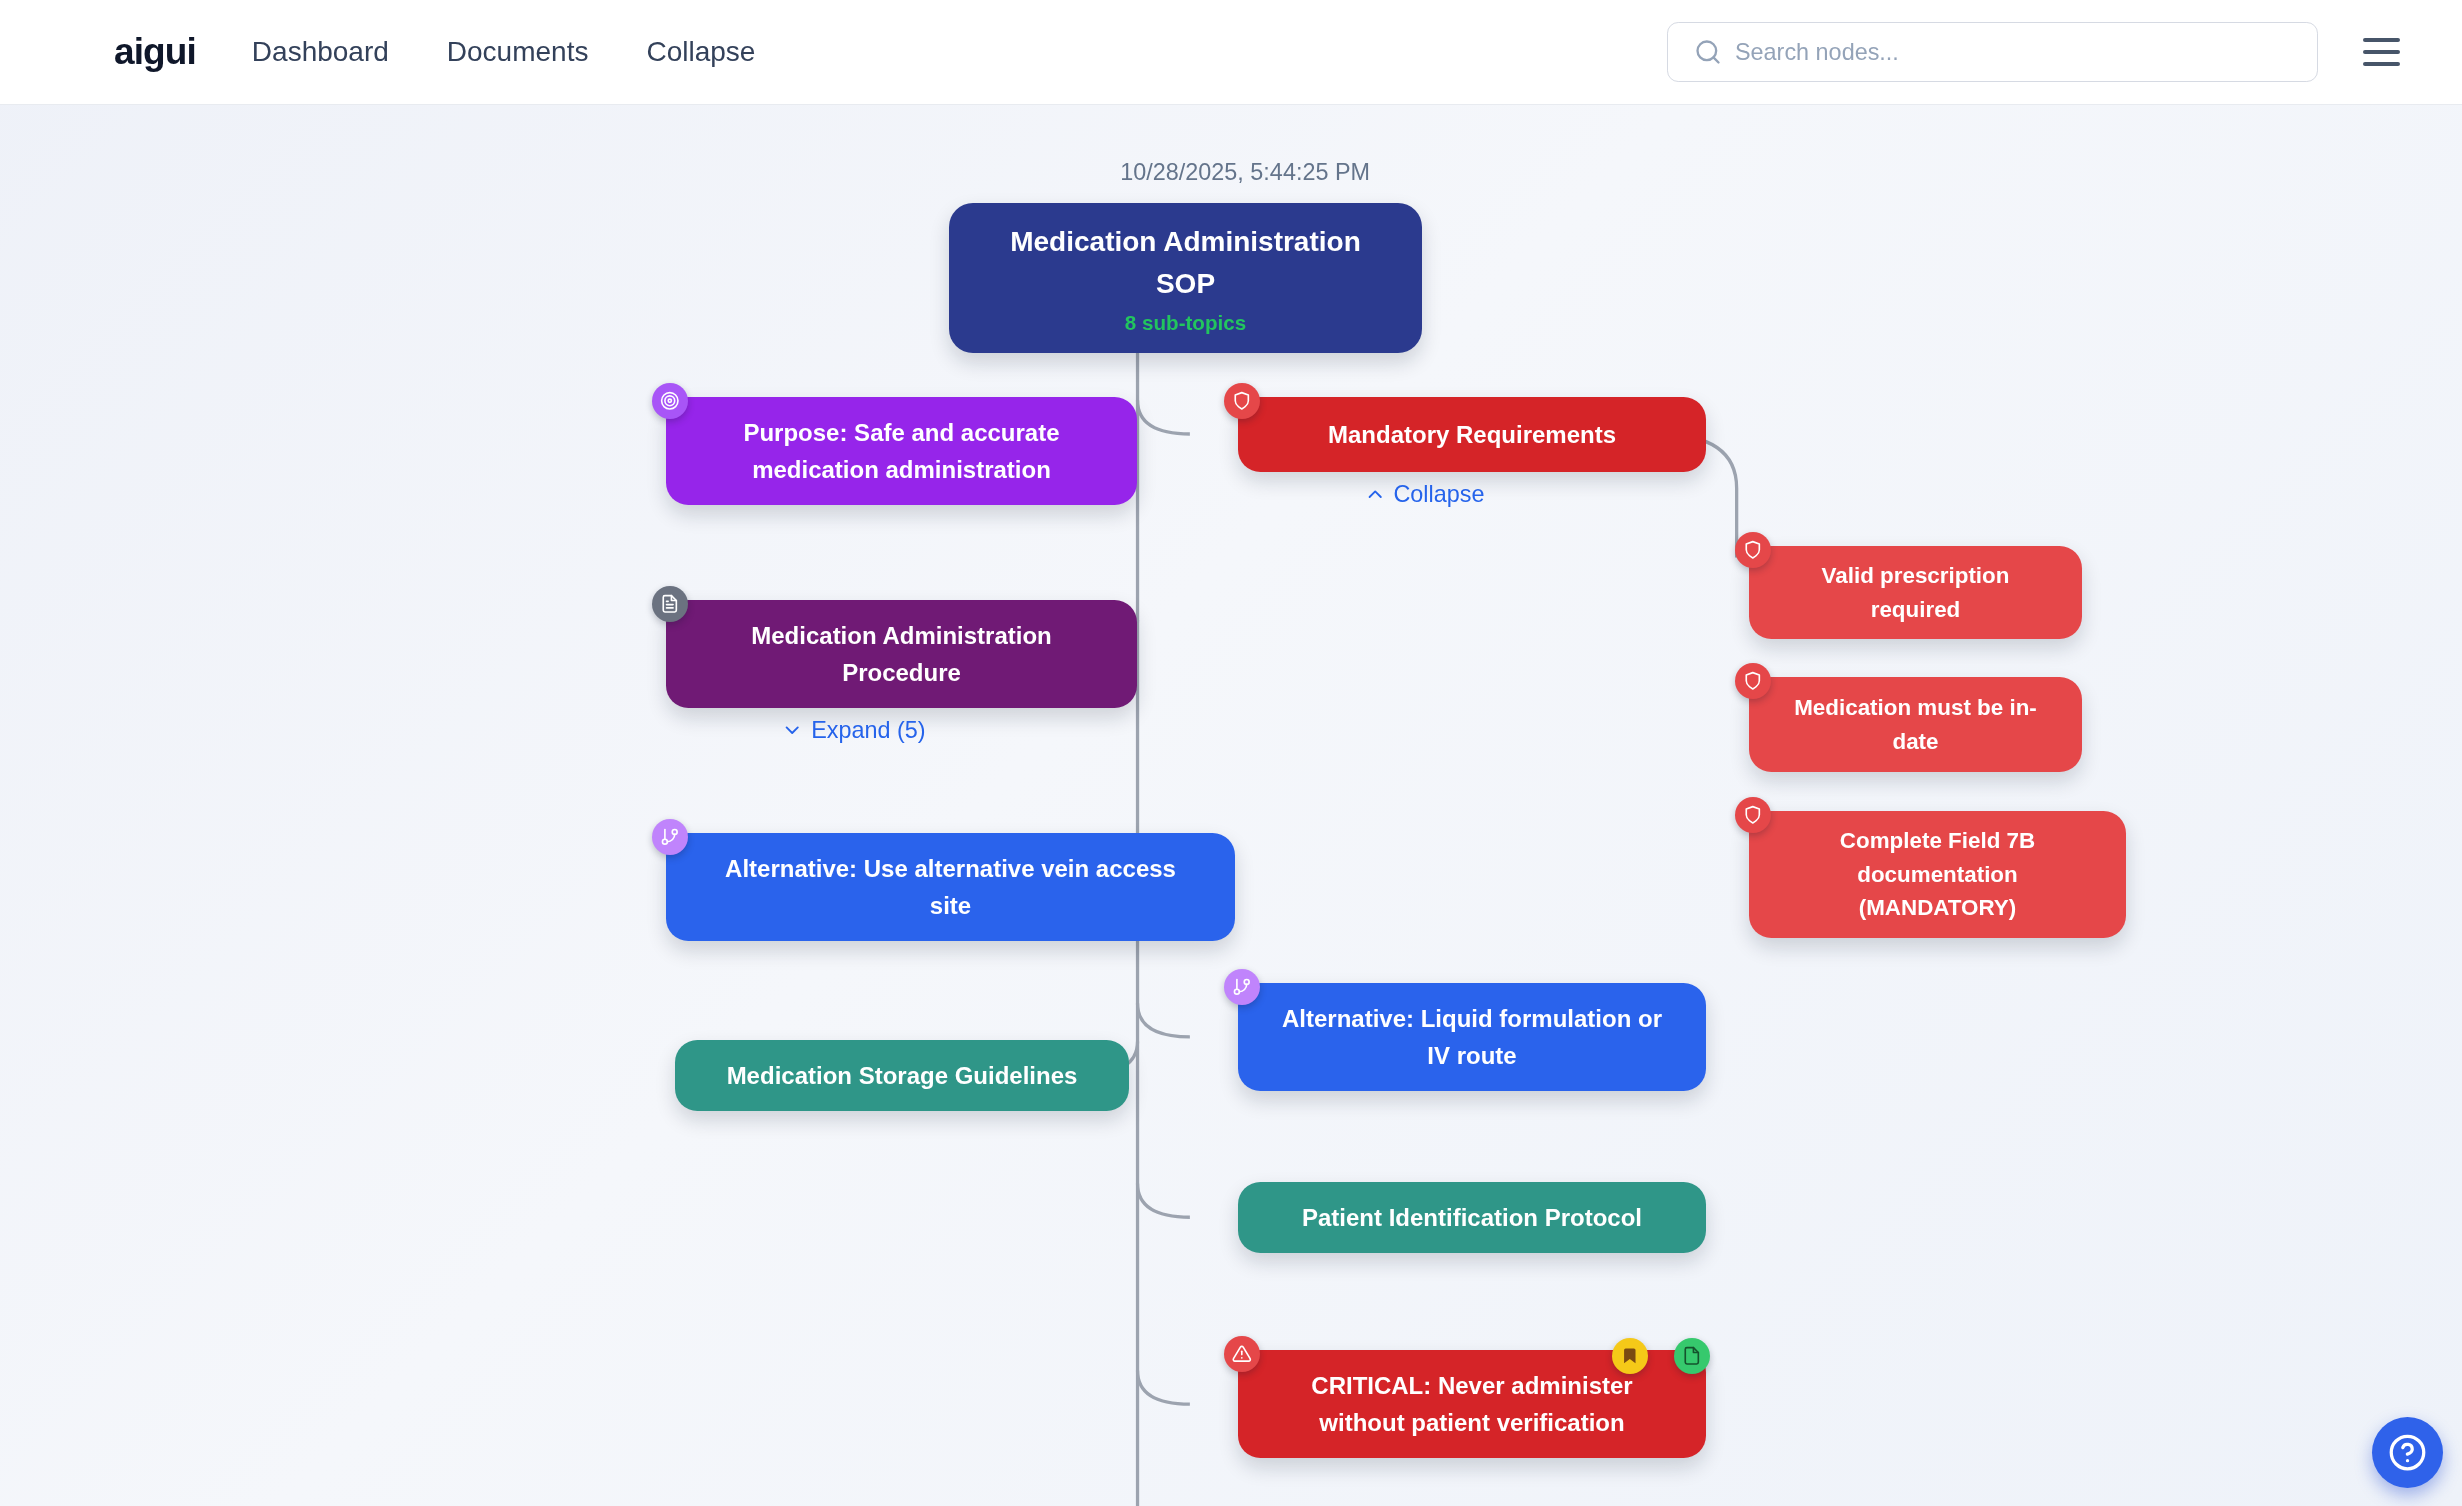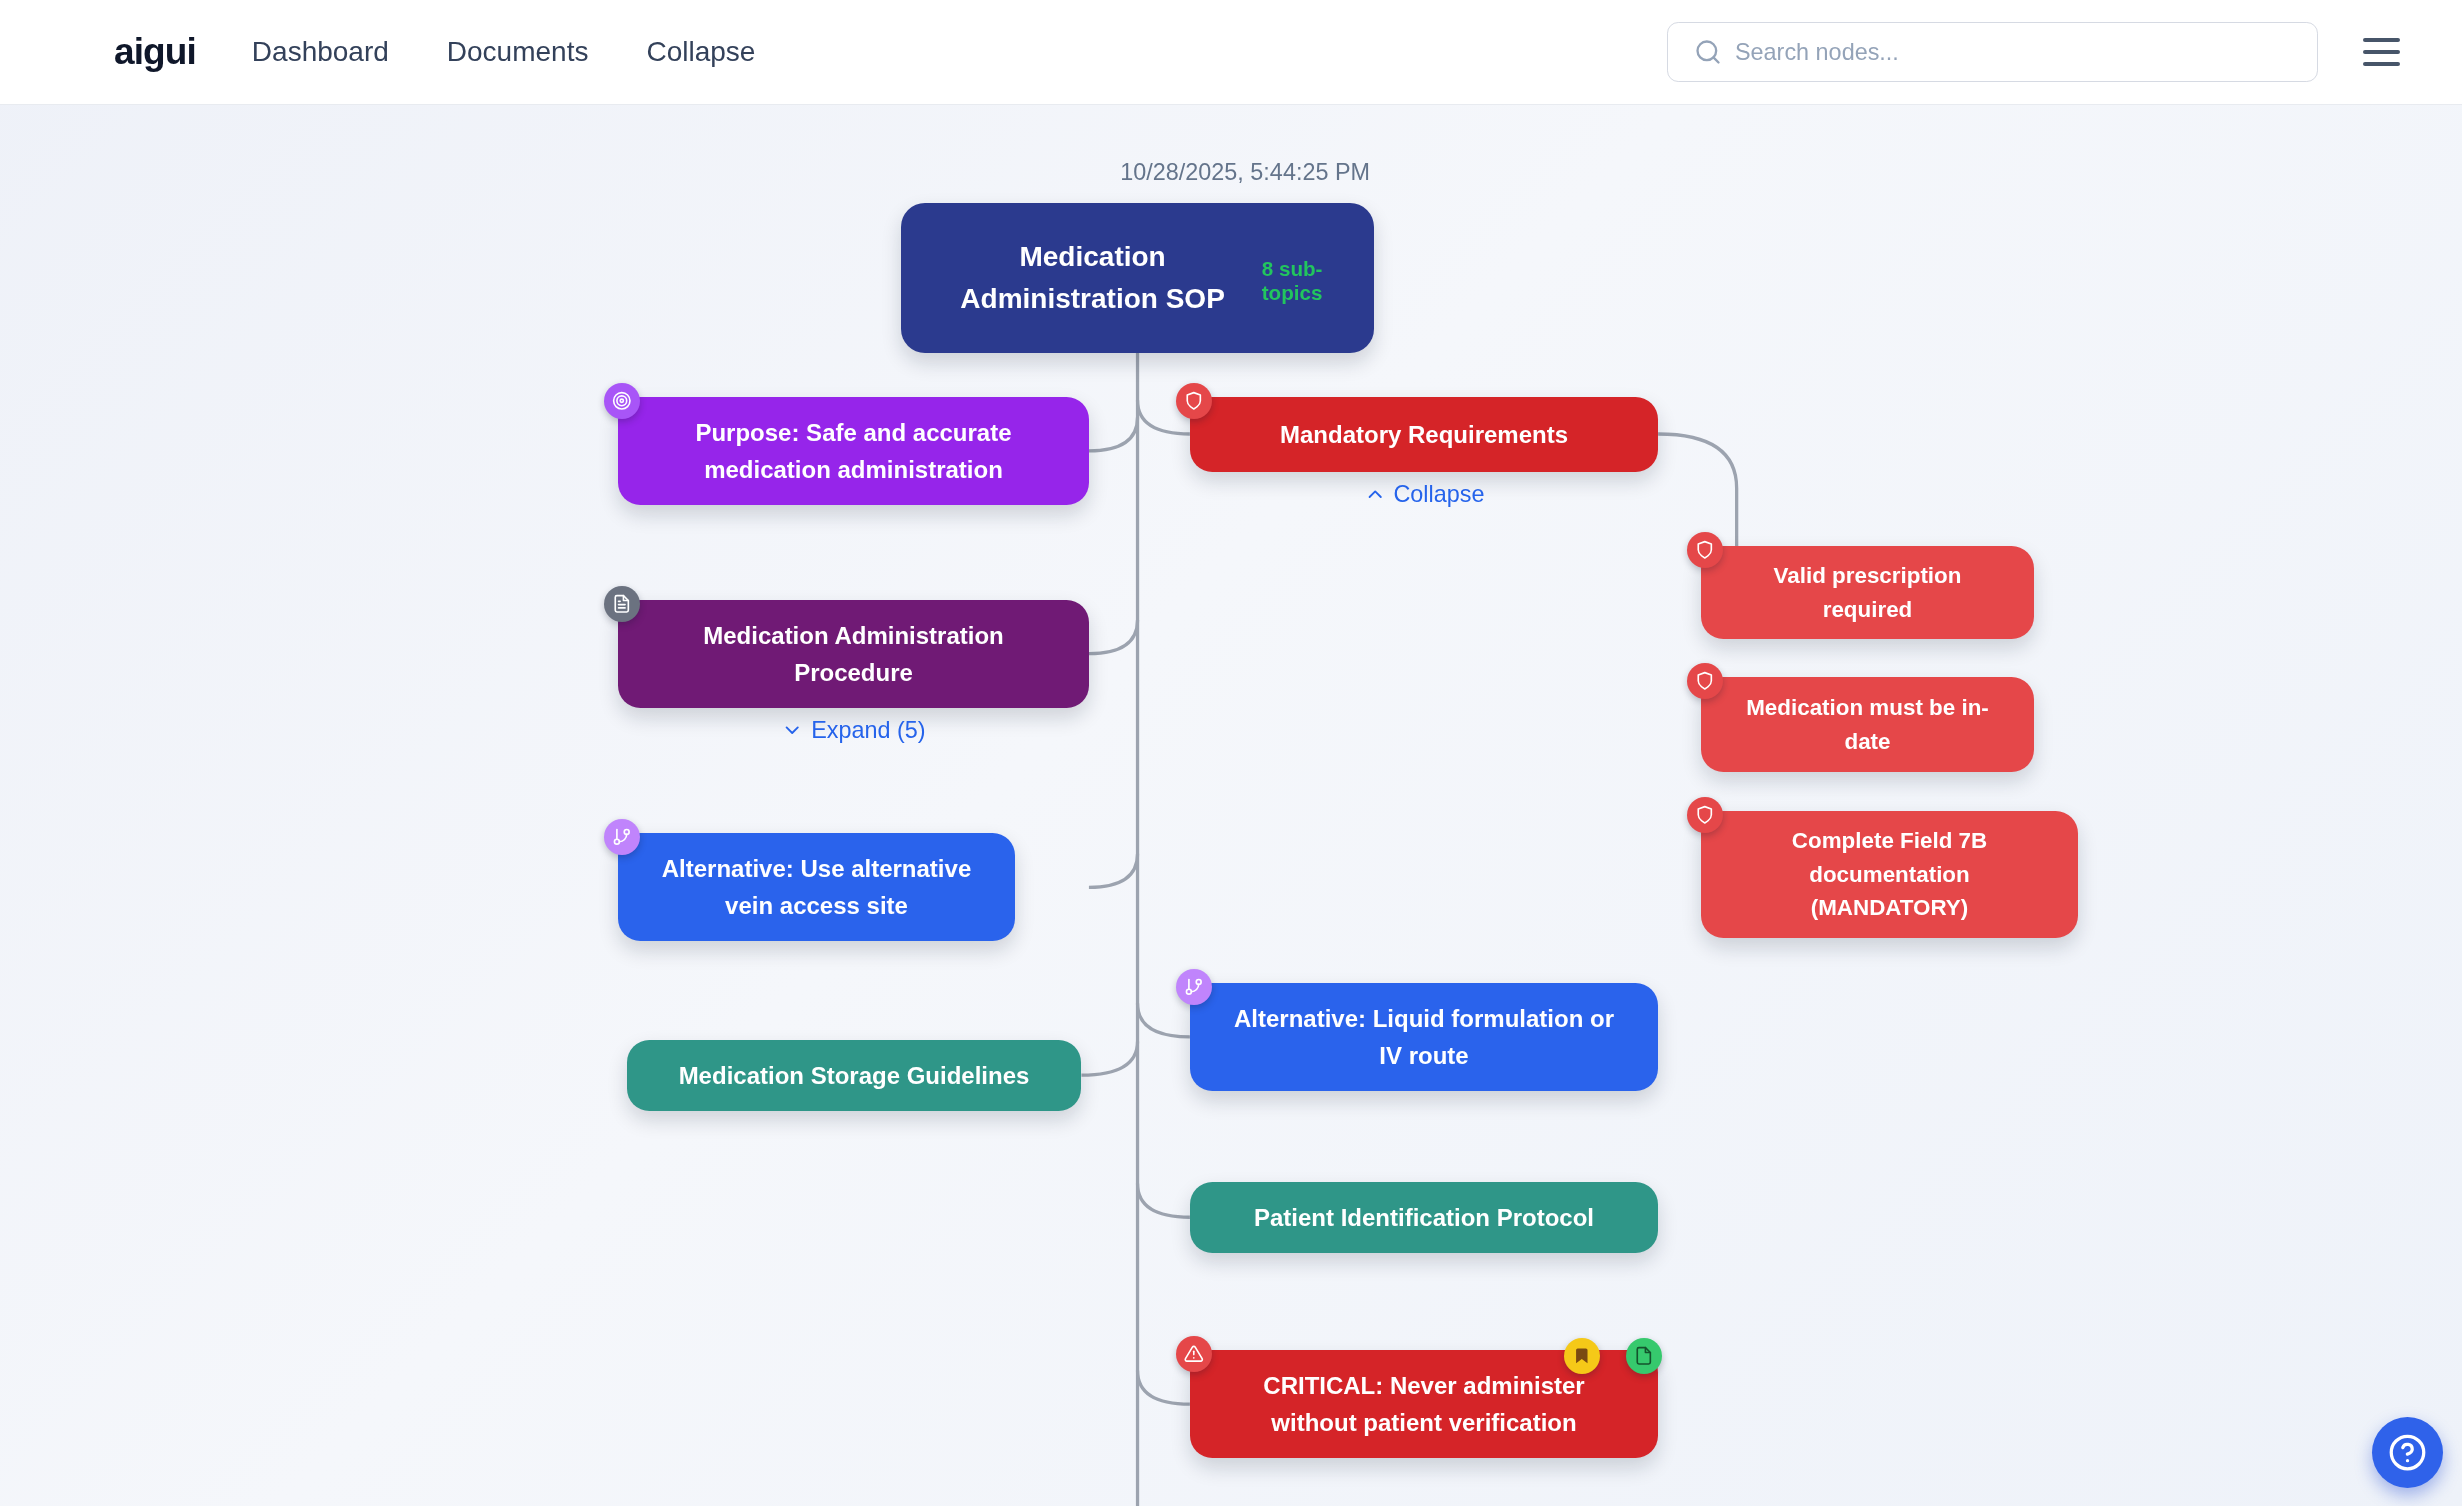--- a/index.html
+++ b/index.html
@@ -26,23 +26,23 @@
 
   
   .canvas { position:absolute; left:0; top:105px; width:2462px; height:1402px; }
   #connector-svg { position:absolute; left:0; top:0; width:2462px; height:1402px; }
   #connector-svg path { fill:none; stroke:#9ca3af; stroke-width:3.5; }
   .timestamp { position:absolute; left:903px; top:54px; width:467px; text-align:right;
     font-size:23.4px; color:#64748b; }
 
   
   .mm-node { position:absolute; border-radius:22.4px; color:#fff; display:flex;
-    align-items:center; justify-content:center;
+    flex-direction:column; align-items:center; justify-content:center;
     text-align:center; padding:13px 37px; cursor:pointer;
-    box-shadow:0 9.3px 20.6px rgba(15,23,42,.16); }
+    box-shadow:0 9.3px 20.6px rgba(15,23,42,.16);margin-left:48px; }
   .mm-node .label { font-weight:bold; font-size:24px; line-height:1.55; }
   .mm-node.small .label { font-size:22.4px; line-height:1.5; }
   .mm-node.root { border-radius:24px; }
   .mm-node.root .label { font-size:28px; line-height:1.5; }
   .mm-node .sublabel { font-size:20.6px; font-weight:bold; color:#22c55e; margin-top:5.6px; }
 
   .badge { position:absolute; width:36px; height:36px; border-radius:50%;
     display:flex; align-items:center; justify-content:center;
     box-shadow:0 2.8px 7.5px rgba(15,23,42,.25); }
   .badge svg { width:19.6px; height:19.6px; }
@@ -122,21 +122,21 @@
             <polyline points="10 9 9 9 8 9"></polyline>
           </svg>
         </div>
       </div>
       <div class="node-link" style="left: 618px; top: 612px; width: 471px;">
         <svg viewBox="0 0 24 24" fill="none" stroke="#2563eb" stroke-width="2" stroke-linecap="round" stroke-linejoin="round" style="color:#2563eb">
           <polyline points="6 9 12 15 18 9"></polyline>
         </svg>
         <span>Expand (5)</span>
       </div>
-      <div class="mm-node" style="left: 618px; top: 728px; width: 397px; min-height: 108px; background: rgb(42, 99, 236);">
+      <div class="mm-node" style="left: 618px; top: 728px; width: 569px; min-height: 108px; background: rgb(42, 99, 236);">
         <div class="label">Alternative: Use alternative vein access site</div>
         <div class="badge corner" style="background: rgb(192, 132, 252);">
           <svg viewBox="0 0 24 24" fill="none" stroke="#ffffff" stroke-width="2" stroke-linecap="round" stroke-linejoin="round" style="color:#ffffff">
             <line x1="6" y1="3" x2="6" y2="15"></line>
             <circle cx="18" cy="6" r="3"></circle>
             <circle cx="6" cy="18" r="3"></circle>
             <path d="M18 9a9 9 0 0 1-9 9"></path>
           </svg>
         </div>
       </div>

